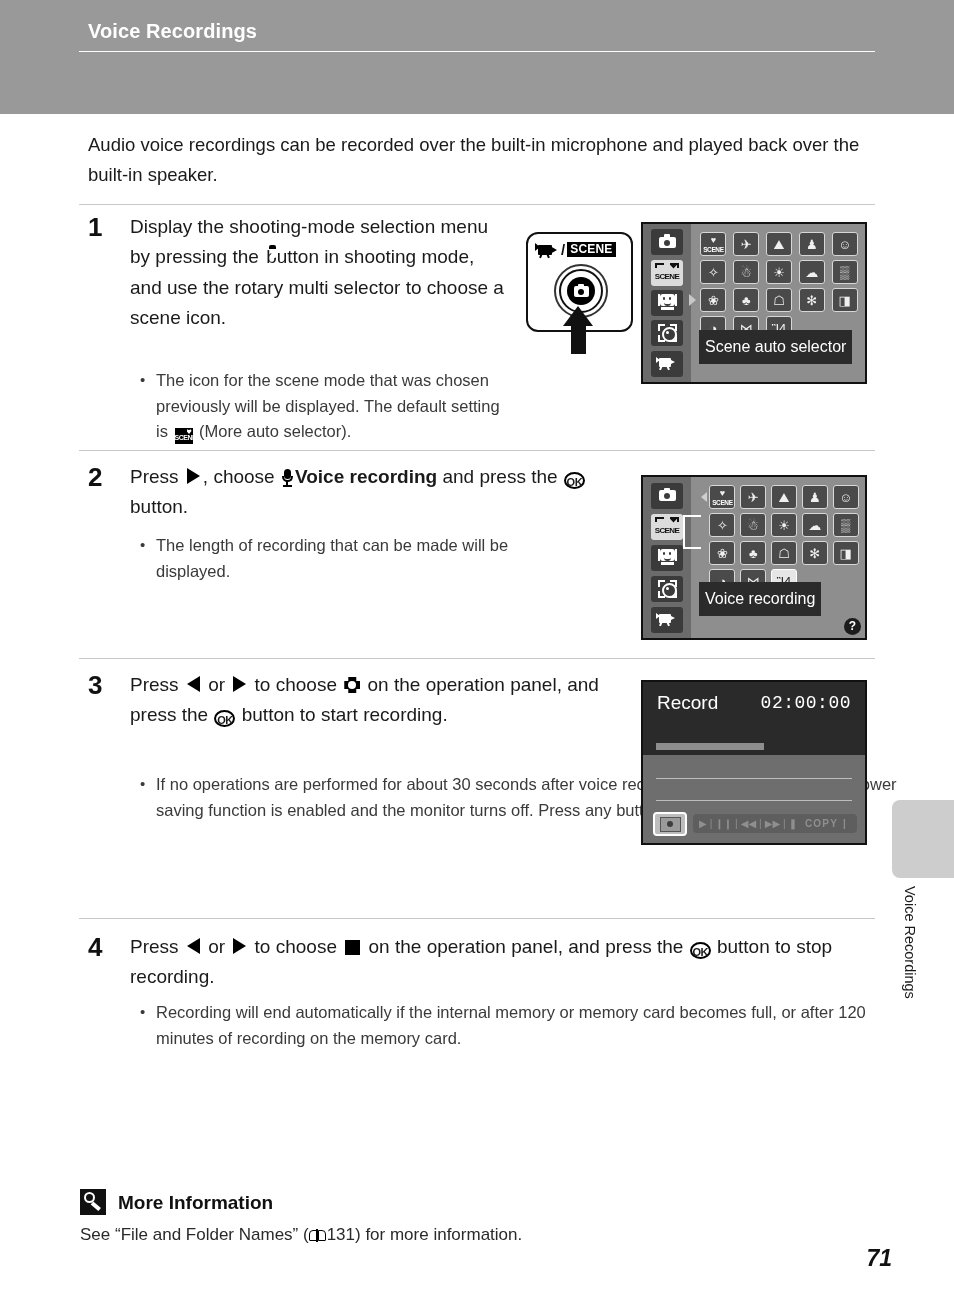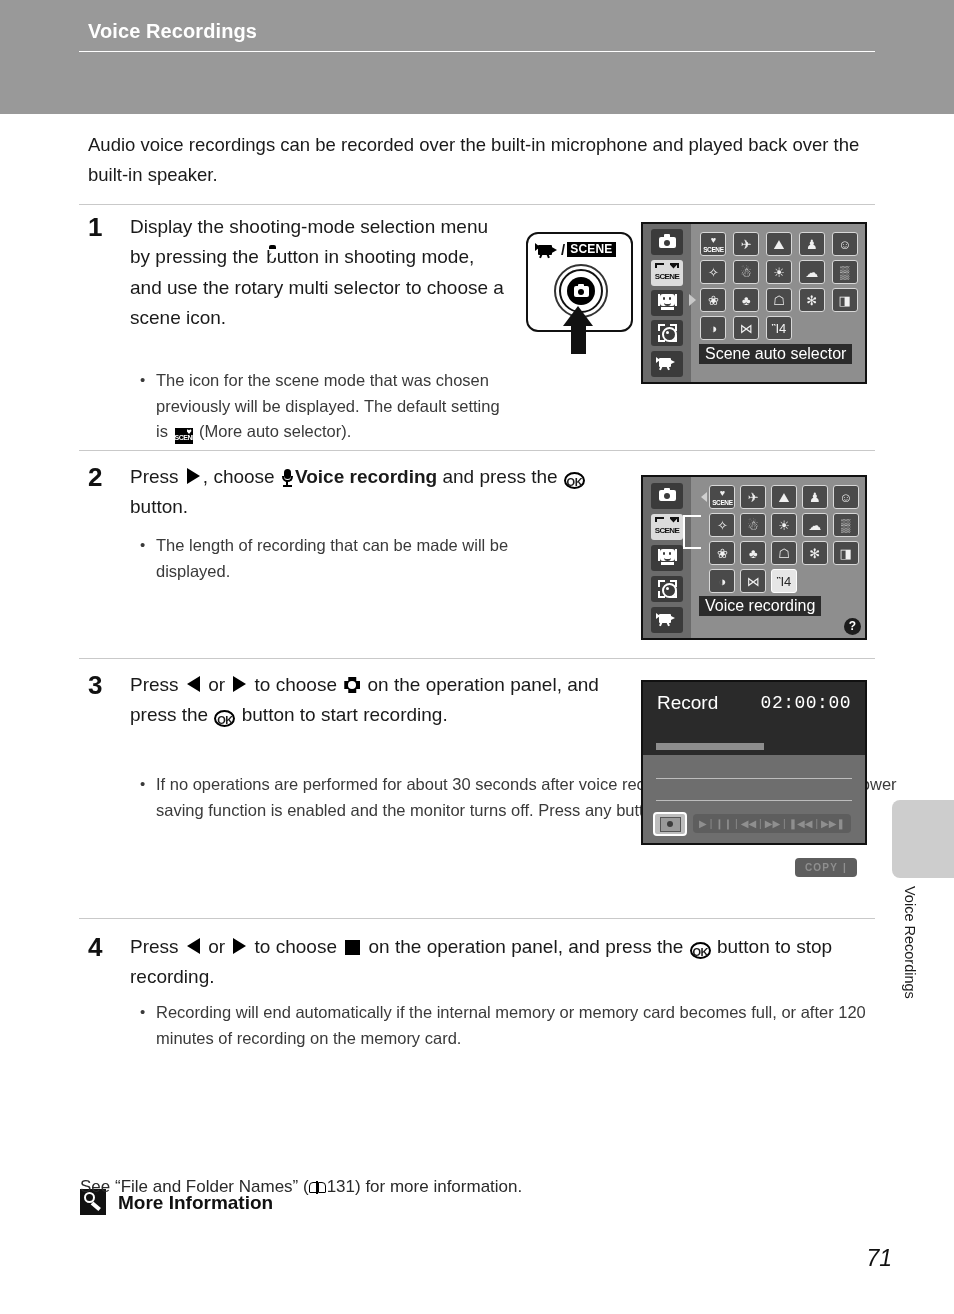--- a/index.html
+++ b/index.html
@@ -340,21 +340,21 @@
     position: absolute; left: 0; right: 0; bottom: 2px;
     text-align: center; font-size: 6.5px; font-weight: bold;
     color: #fff; letter-spacing: -0.4px;
   }
 
   .lcd-caption {
     position: absolute;
     background: #2b2b2b;
     color: #ffffff;
     font-size: 16px;
-    padding: 1px 6px;
+    padding: 8px 6px;
     white-space: nowrap;
   }
   .lcd-arrow-r {
     position: absolute;
     width: 0; height: 0;
     border-top: 6px solid transparent;
     border-bottom: 6px solid transparent;
     border-left: 7px solid #c8c8c8;
   }
   .lcd-arrow-l {
@@ -439,21 +439,21 @@
     color: #8f8f8f;
     font-size: 10px;
   }
   .rec-strip span { line-height: 1; }
   .rec-copy {
     position: absolute; right: 0; top: 2px;
     height: 19px; min-width: 62px;
     background: #5e5e5e; border-radius: 4px;
     color: #8f8f8f; font-size: 10px; font-weight: bold;
     letter-spacing: 1.2px;
-    display: flex; align-items: center; justify-content: center; gap: 5px; margin-top: 44px;
+    display: flex; align-items: center; justify-content: center; gap: 5px;
   }
 
   
   .side-tab {
     position: absolute;
     right: 0; top: 800px;
     width: 62px; height: 78px;
     background: #cdcdcd;
     border-radius: 8px 0 0 8px;
   }
@@ -482,30 +482,30 @@
   .mi-icon .stem {
     position: absolute; left: 12px; top: 12px;
     width: 10px; height: 4px; background: #fff;
     transform: rotate(40deg); transform-origin: left center;
   }
   .mi-title {
     position: absolute; left: 118px; top: 1192px;
     font-size: 19px; font-weight: bold; color: #111;
   }
   .mi-text {
-    position: absolute; left: 80px; top: 1177px;
+    position: absolute; left: 80px; top: 1225px;
     font-size: 17px; color: #2a2a2a;
   }
 
   .page-num {
     position: absolute;
     right: 62px; bottom: 42px;
     font-size: 23px;
     font-style: italic;
-    font-weight: normal;
+    font-weight: bold;
     color: #111;
   }
 </style>
 </head>
 <body>
 
 <div class="header-band">
   <div class="header-kicker">Voice Recordings</div>
   <div class="header-rule"></div>
 </div>

